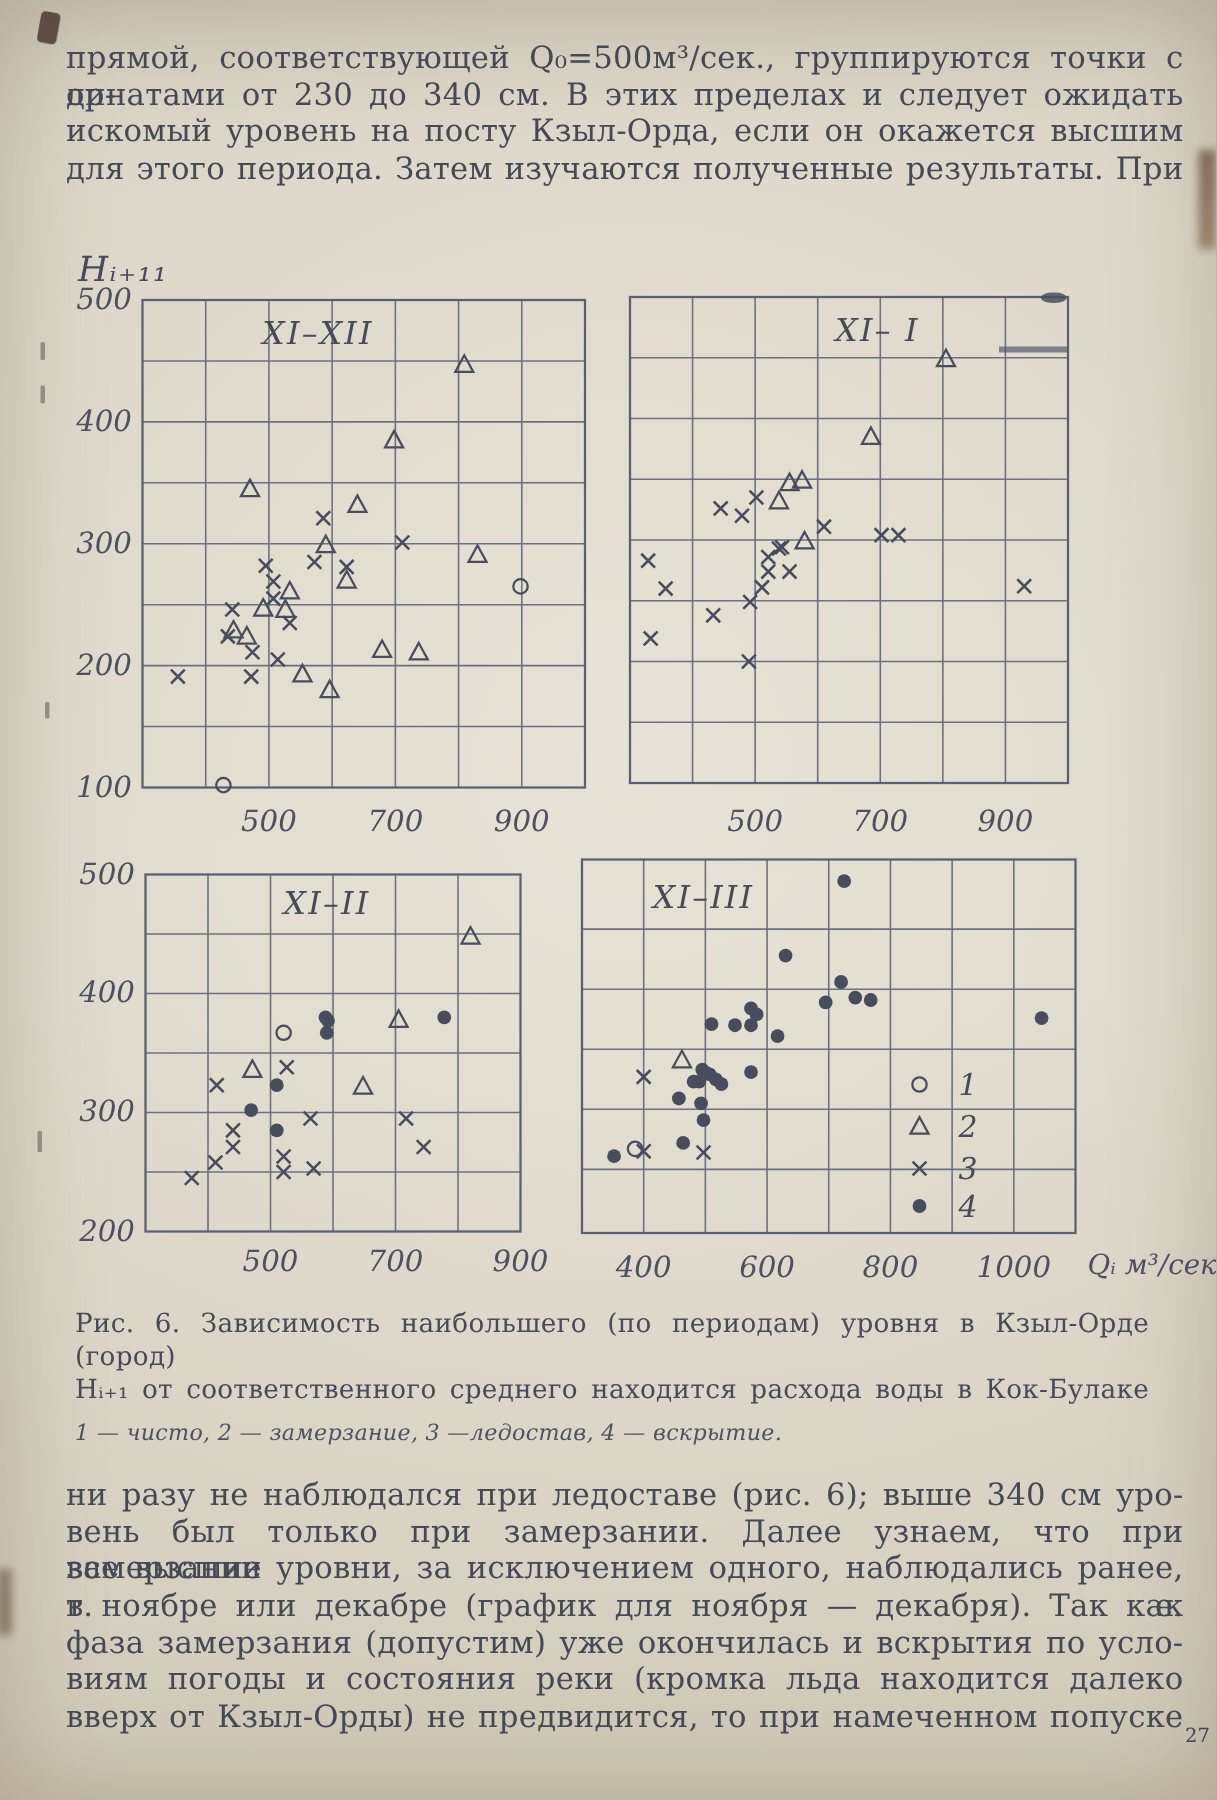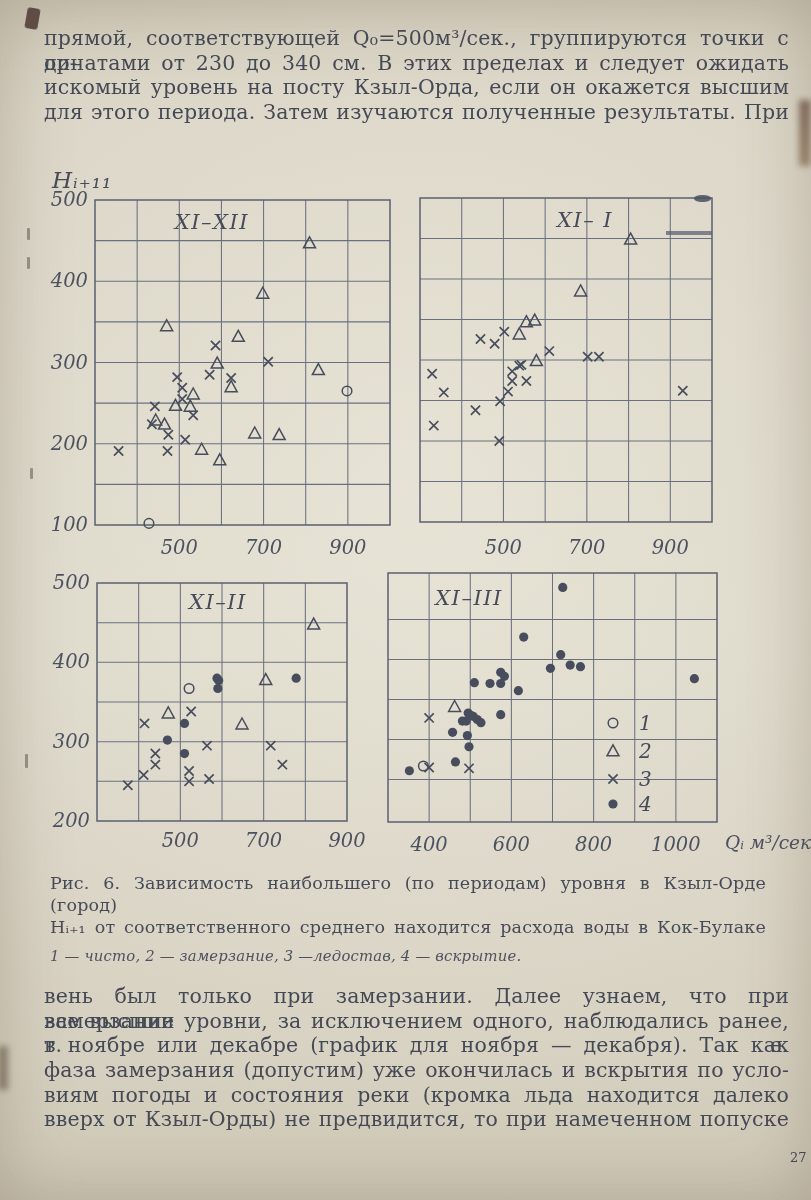--- a/index.html
+++ b/index.html
@@ -262,20 +262,21 @@
       </svg>
   </div>
 
   <div class="caption">
     <div class="capln j">Рис. 6. Зависимость наибольшего (по периодам)  уровня в Кзыл-Орде  (город)</div>
     <div class="capln j">Hᵢ₊₁ от соответственного  среднего  находится  расхода  воды  в  Кок-Булаке</div>
     <div class="caplegend">1 — чисто,  2 — замерзание,  3 —ледостав,  4 — вскрытие.</div>
   </div>
 
   <div class="para" id="bottom-para">
+      <div class="ln">ни разу не наблюдался при ледоставе (рис. 6); выше 340 см уро-</div>
       <div class="ln">вень был только при замерзании. Далее узнаем, что при замерзании</div>
       <div class="ln">все высшие уровни, за исключением одного, наблюдались ранее, т. е.</div>
       <div class="ln">в ноябре или декабре (график для ноября — декабря). Так как</div>
       <div class="ln">фаза замерзания (допустим) уже окончилась и вскрытия по усло-</div>
       <div class="ln">виям погоды и состояния реки (кромка льда находится далеко</div>
       <div class="ln">вверх от Кзыл-Орды) не предвидится, то при намеченном попуске</div>
     </div>
 
   <div class="pageno">27</div>
 

